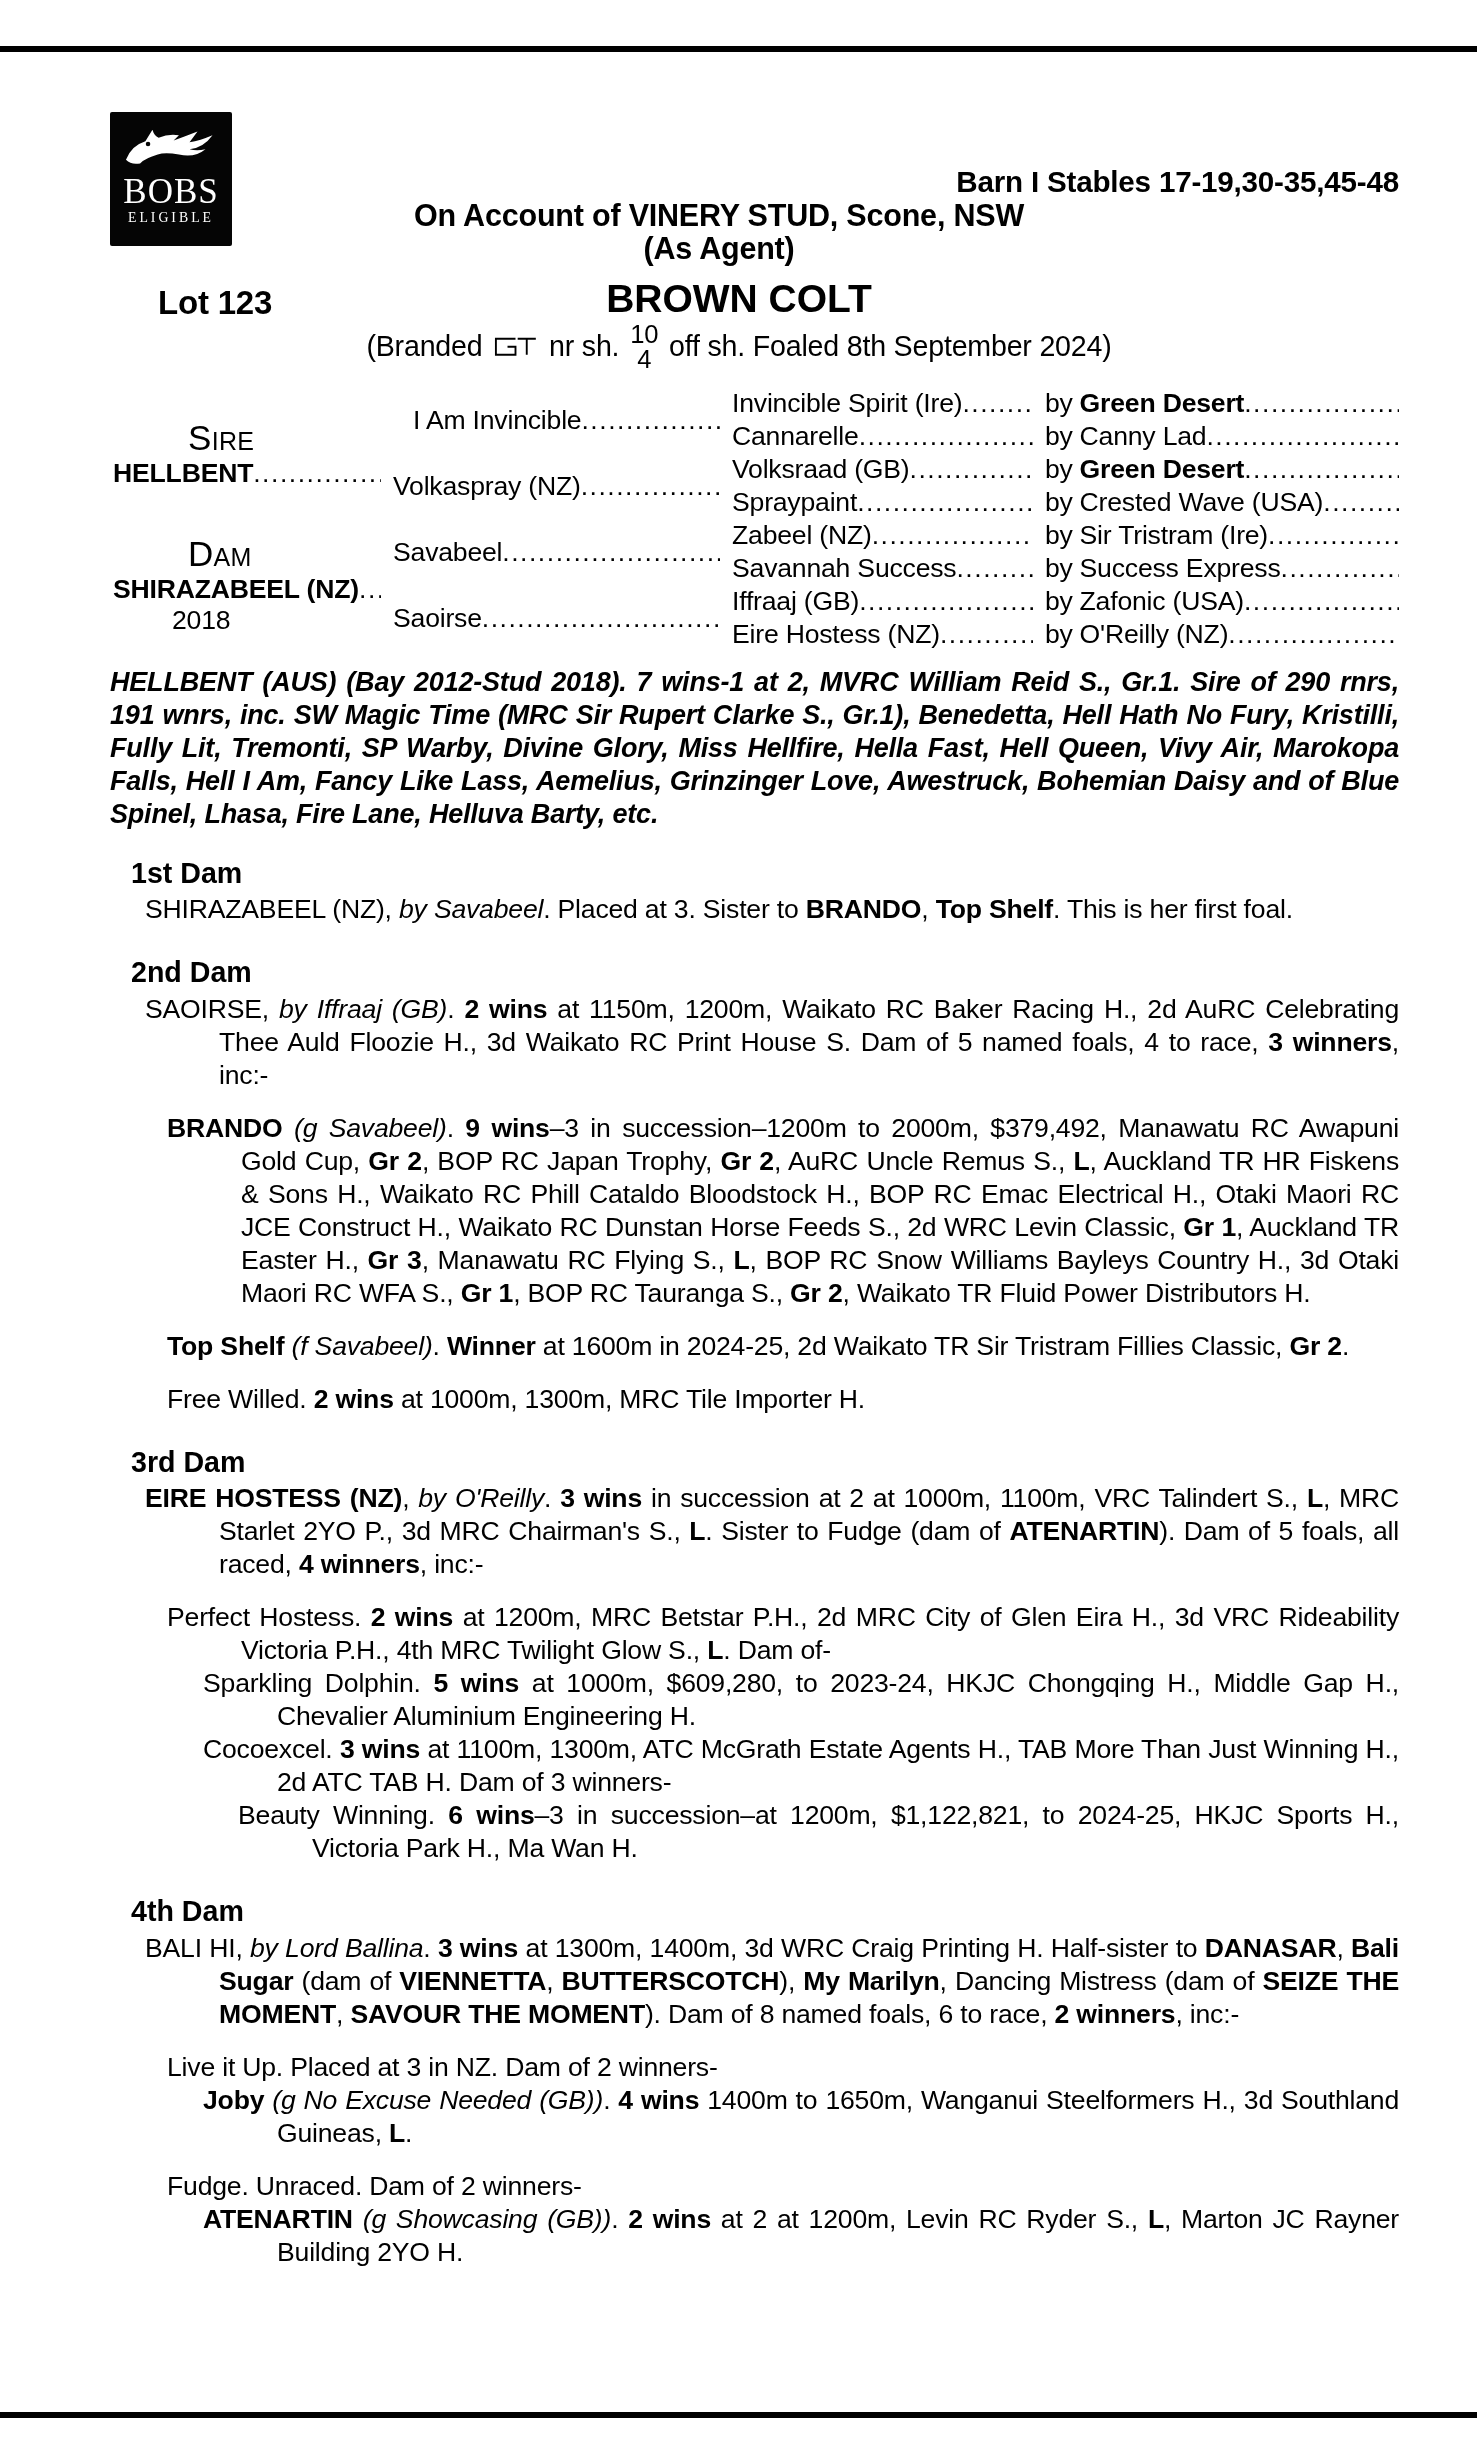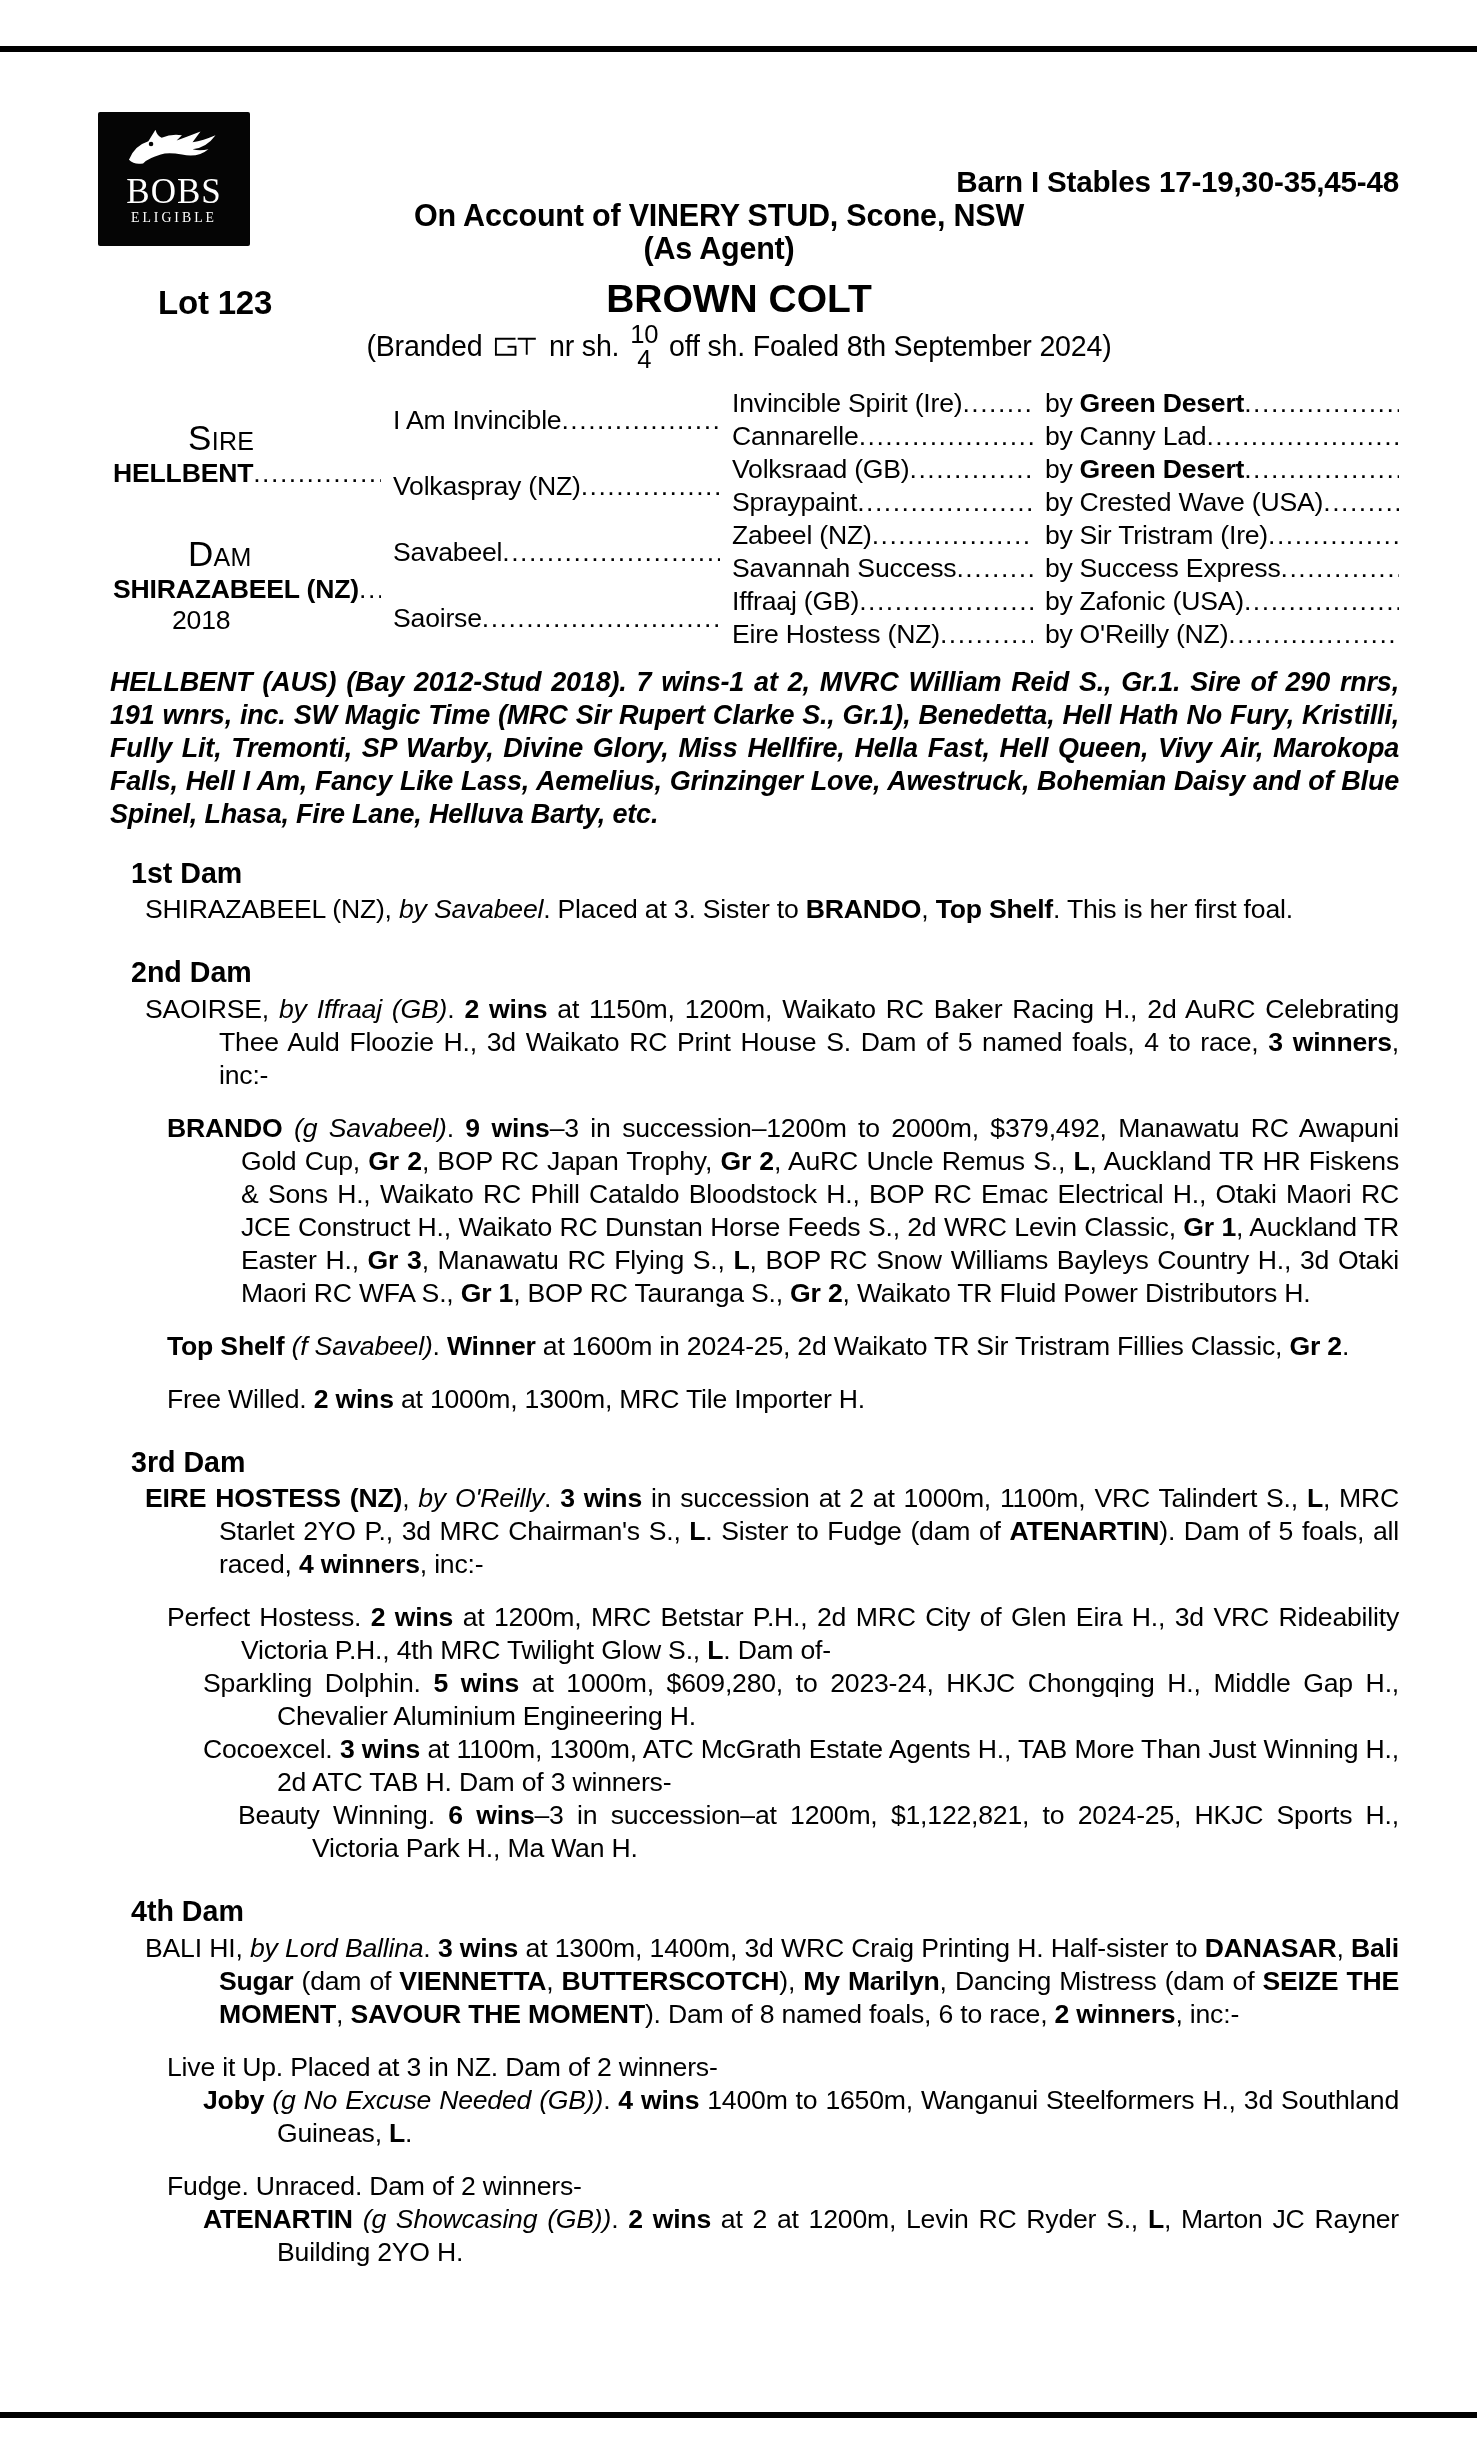--- a/index.html
+++ b/index.html
@@ -6,21 +6,21 @@
   body{
     width:1478px;height:2463px;position:relative;background:#ffffff;color:#000;
     font-family:"Liberation Sans",sans-serif;letter-spacing:-0.2px;overflow:hidden;
   }
   .rule{position:absolute;left:0;right:0;height:5.9px;background:#000;}
   .rule-top{top:46px;}
   .rule-bottom{top:2412px;}
 
   
   .logo{
-    position:absolute;left:98px;top:112px;width:152px;height:134px;background:#050505;
+    position:absolute;left:110px;top:112px;width:122px;height:134px;background:#050505;
     color:#fff;display:flex;flex-direction:column;align-items:center;border-radius:2px;
   }
   .logo svg{margin-top:8.9px;}
   .logo-l1{font-family:"Liberation Serif",serif;font-size:35px;line-height:35px;letter-spacing:1px;}
   .logo-l2{font-family:"Liberation Serif",serif;font-size:13.8px;letter-spacing:3px;margin-top:1px;}
 
   
   .barn{position:absolute;top:165px;right:79px;font-weight:bold;font-size:29.6px;white-space:nowrap;}
   .account{position:absolute;top:198px;left:59px;right:99px;text-align:center;font-weight:bold;font-size:30.5px;}
   .agent{position:absolute;top:231px;left:59px;right:99px;text-align:center;font-weight:bold;font-size:30.5px;}
@@ -43,21 +43,21 @@
   .cell:last-child{padding-right:0;}
   .dots{flex:1;min-width:3.9px;overflow:hidden;white-space:nowrap;letter-spacing:1.5px;}
   .dots::after{content:"..................................................................................";}
   .bold{font-weight:bold;}
   .blk{display:flex;flex-direction:column;justify-content:center;grid-column:1;min-width:0;padding-right:11.8px;}
   .sblk{grid-row:1/5;}
   .dblk{grid-row:5/9;}
   .plabel{font-variant:small-caps;margin-left:75px;font-size:35px;letter-spacing:0.3px;}
   .pnrow{display:flex;align-items:flex-start;min-width:0;}
   .year{margin-left:59px;}
-  .gr12{grid-column:2;grid-row:1/3;}
+  .gr12{grid-column:2;grid-row:1/3;margin-left:20px;}
   .gr34{grid-column:2;grid-row:3/5;}
   .gr56{grid-column:2;grid-row:5/7;}
   .gr78{grid-column:2;grid-row:7/9;}
   .c3{grid-column:3;}
   .c4{grid-column:4;padding-right:0;}
   .r1{grid-row:1;} .r2{grid-row:2;} .r3{grid-row:3;} .r4{grid-row:4;}
   .r5{grid-row:5;} .r6{grid-row:6;} .r7{grid-row:7;} .r8{grid-row:8;}
   .byword{margin-right:6.9px;}
 
   

